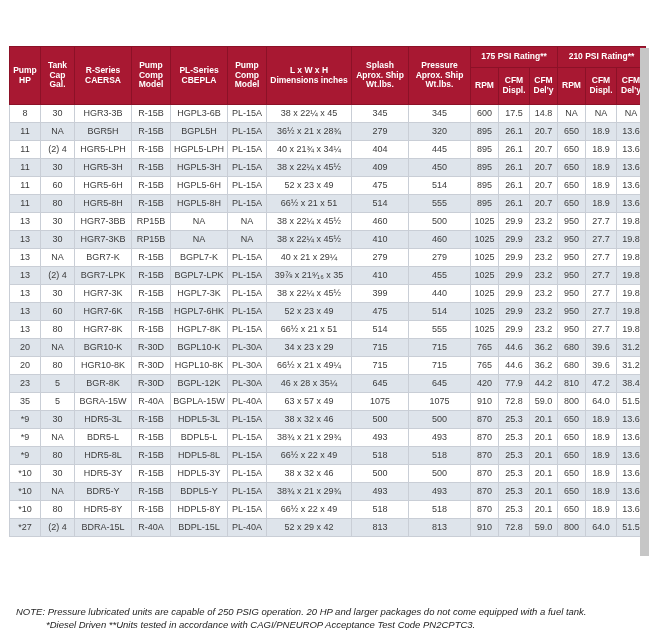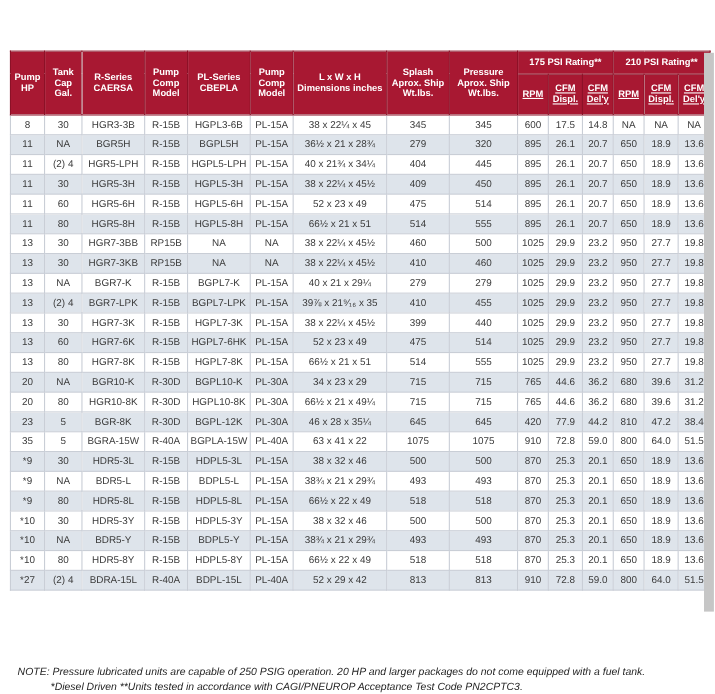--- a/index.html
+++ b/index.html
@@ -29,21 +29,21 @@
     background:var(--header-bg);
     color:#ffffff;
     border:1px solid var(--header-line);
     font-size:8.5px;line-height:1.15;
     white-space:pre-line;
     font-weight:bold;
     padding:2px 1px;
   }
   thead tr.group-row th.span2{height:58px;}
   thead th.group{height:20px;margin-left:12px;}
-  thead tr.sub-row th{height:36px;text-decoration:underline;}
+  thead tr.sub-row th{height:36px;}
   tbody td{
     font-size:9px;line-height:1;
     height:18px;padding:1px 2px;
     background:#ffffff;
     white-space:nowrap;
   }
   tbody tr.alt td{background:var(--stripe);}
   .notes{
     position:absolute;left:7px;top:560px;width:640px;
     font-style:italic;
@@ -393,21 +393,21 @@
           <td>47.2</td>
           <td>38.4</td>
         </tr>
         <tr>
           <td>35</td>
           <td>5</td>
           <td>BGRA-15W</td>
           <td>R-40A</td>
           <td>BGPLA-15W</td>
           <td>PL-40A</td>
-          <td>63 x 41 x 22</td>
+          <td>63 x 57 x 49</td>
           <td>1075</td>
           <td>1075</td>
           <td>910</td>
           <td>72.8</td>
           <td>59.0</td>
           <td>800</td>
           <td>64.0</td>
           <td>51.5</td>
         </tr>
         <tr class="alt">

